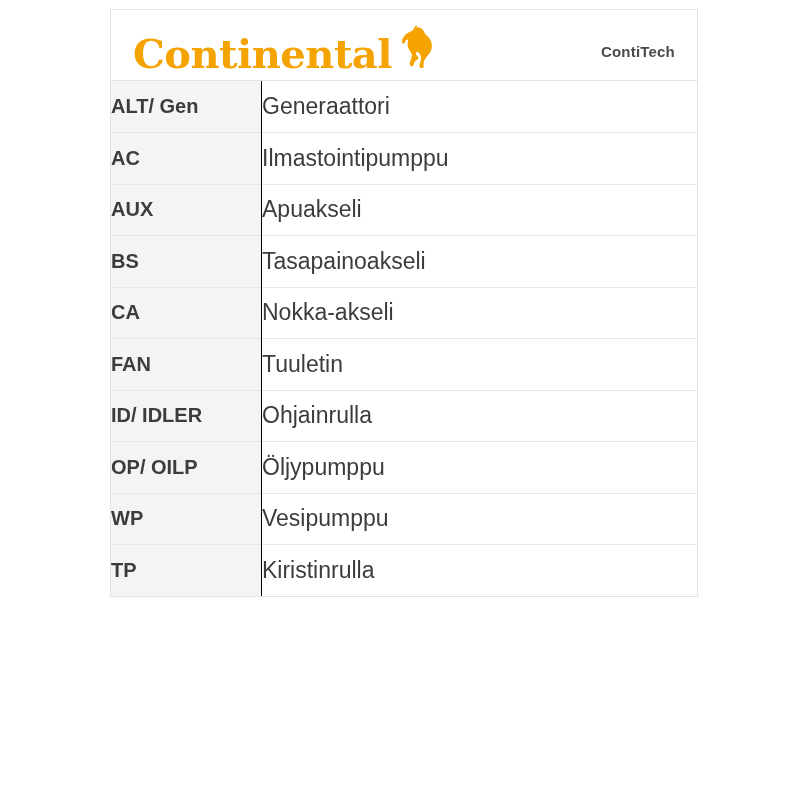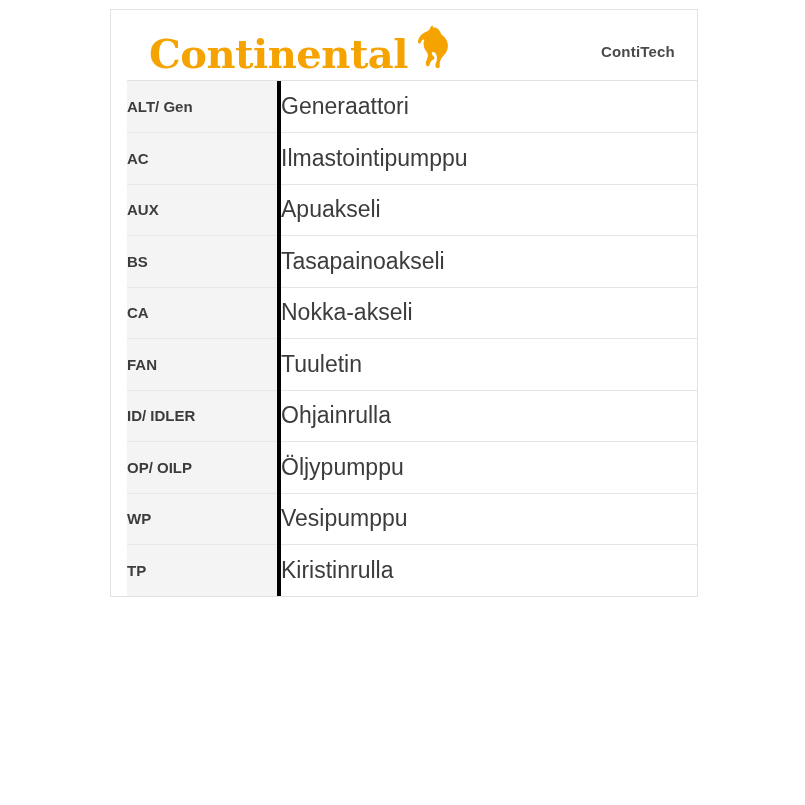--- a/index.html
+++ b/index.html
@@ -22,21 +22,20 @@
     box-sizing: border-box;
   }
   .sheet {
     position: absolute;
     left: 110px;
     top: 9px;
     width: 588px;
     background: #ffffff;
     border: 1px solid #e2e2e2;
     box-sizing: border-box;
-    padding-left: 16px;
   }
   
   .header {
     position: relative;
     height: 71px;
     border-bottom: 1px solid #e2e2e2;
     background: #ffffff;
     box-sizing: border-box;
   }
   .brand-wrap {
@@ -81,23 +80,23 @@
     border-top: 1px solid #e6e6e6;
     padding: 0;
     vertical-align: middle;
   }
   table.legend tr:first-child td {
     border-top: none;
   }
   td.code {
     width: 150px;
     background: #f4f4f4;
-    border-right: 4px solid #000000;
+    border-right: 1px solid #000000;
     padding-left: 24px;
-    font-size: 15px;
+    font-size: 20px;
     font-weight: 700;
     color: #3c3c3c;
     white-space: nowrap;
     margin-left: 36px;
   }
   td.desc {
     padding-left: 22px;
     font-size: 23px;
     font-weight: 400;
     color: #3c3c3c;

